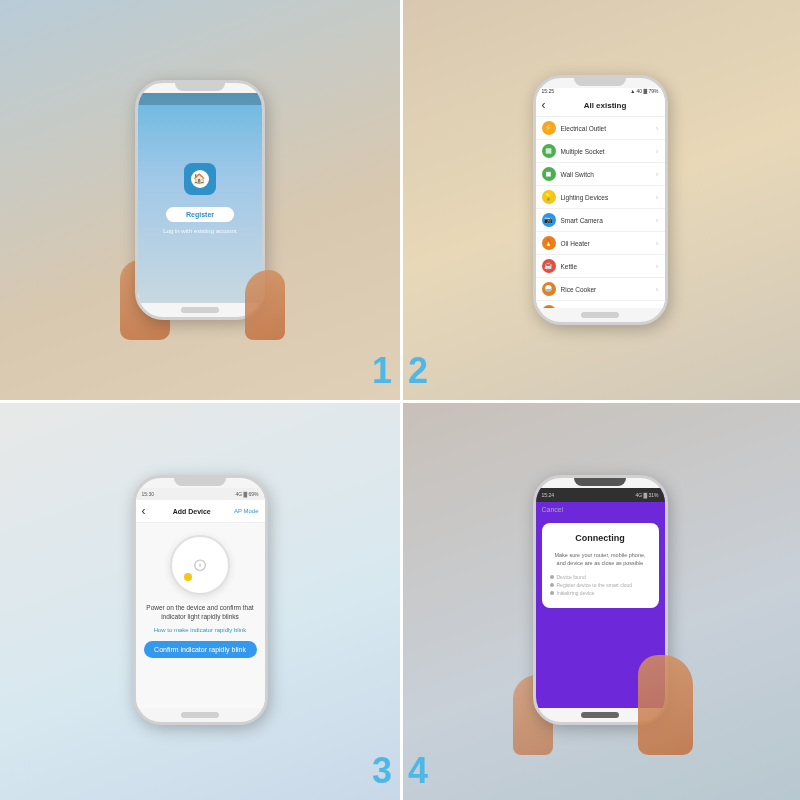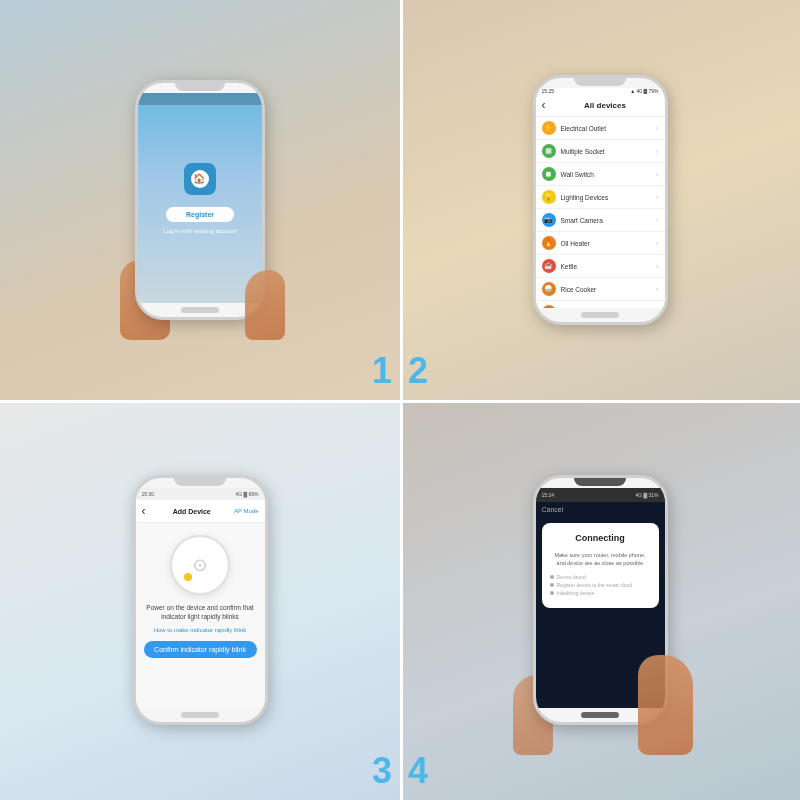--- a/index.html
+++ b/index.html
@@ -283,21 +283,21 @@
     }
 
     
     .phone-4 {
       width: 135px;
       height: 250px;
     }
     .connecting-screen {
       width: 100%;
       height: 100%;
-      background: #0f172a;
+      background: #6d28d9;
       display: flex;
       flex-direction: column;
     }
     .cs-status-bar {
       height: 14px;
       background: #303030;
       display: flex;
       align-items: center;
       justify-content: space-between;
       padding: 0 6px;
@@ -453,21 +453,21 @@
         <div class="phone phone-2">
           <div class="phone-notch"></div>
           <div class="phone-screen">
             <div class="device-list-screen">
               <div class="dl-status-bar">
                 <span>15:25</span>
                 <span>▲ 40 ▓ 79%</span>
               </div>
               <div class="dl-header">
                 <span class="dl-back">‹</span>
-                <span class="dl-title">All devices</span>
+                <span class="dl-title">All existing</span>
               </div>
               <div class="dl-item">
                 <div class="dl-icon" style="background:#f5a623;">⚡</div>
                 <span class="dl-label">Electrical Outlet</span>
                 <span class="dl-arrow">›</span>
               </div>
               <div class="dl-item">
                 <div class="dl-icon" style="background:#4caf50;">▦</div>
                 <span class="dl-label">Multiple Socket</span>
                 <span class="dl-arrow">›</span>

